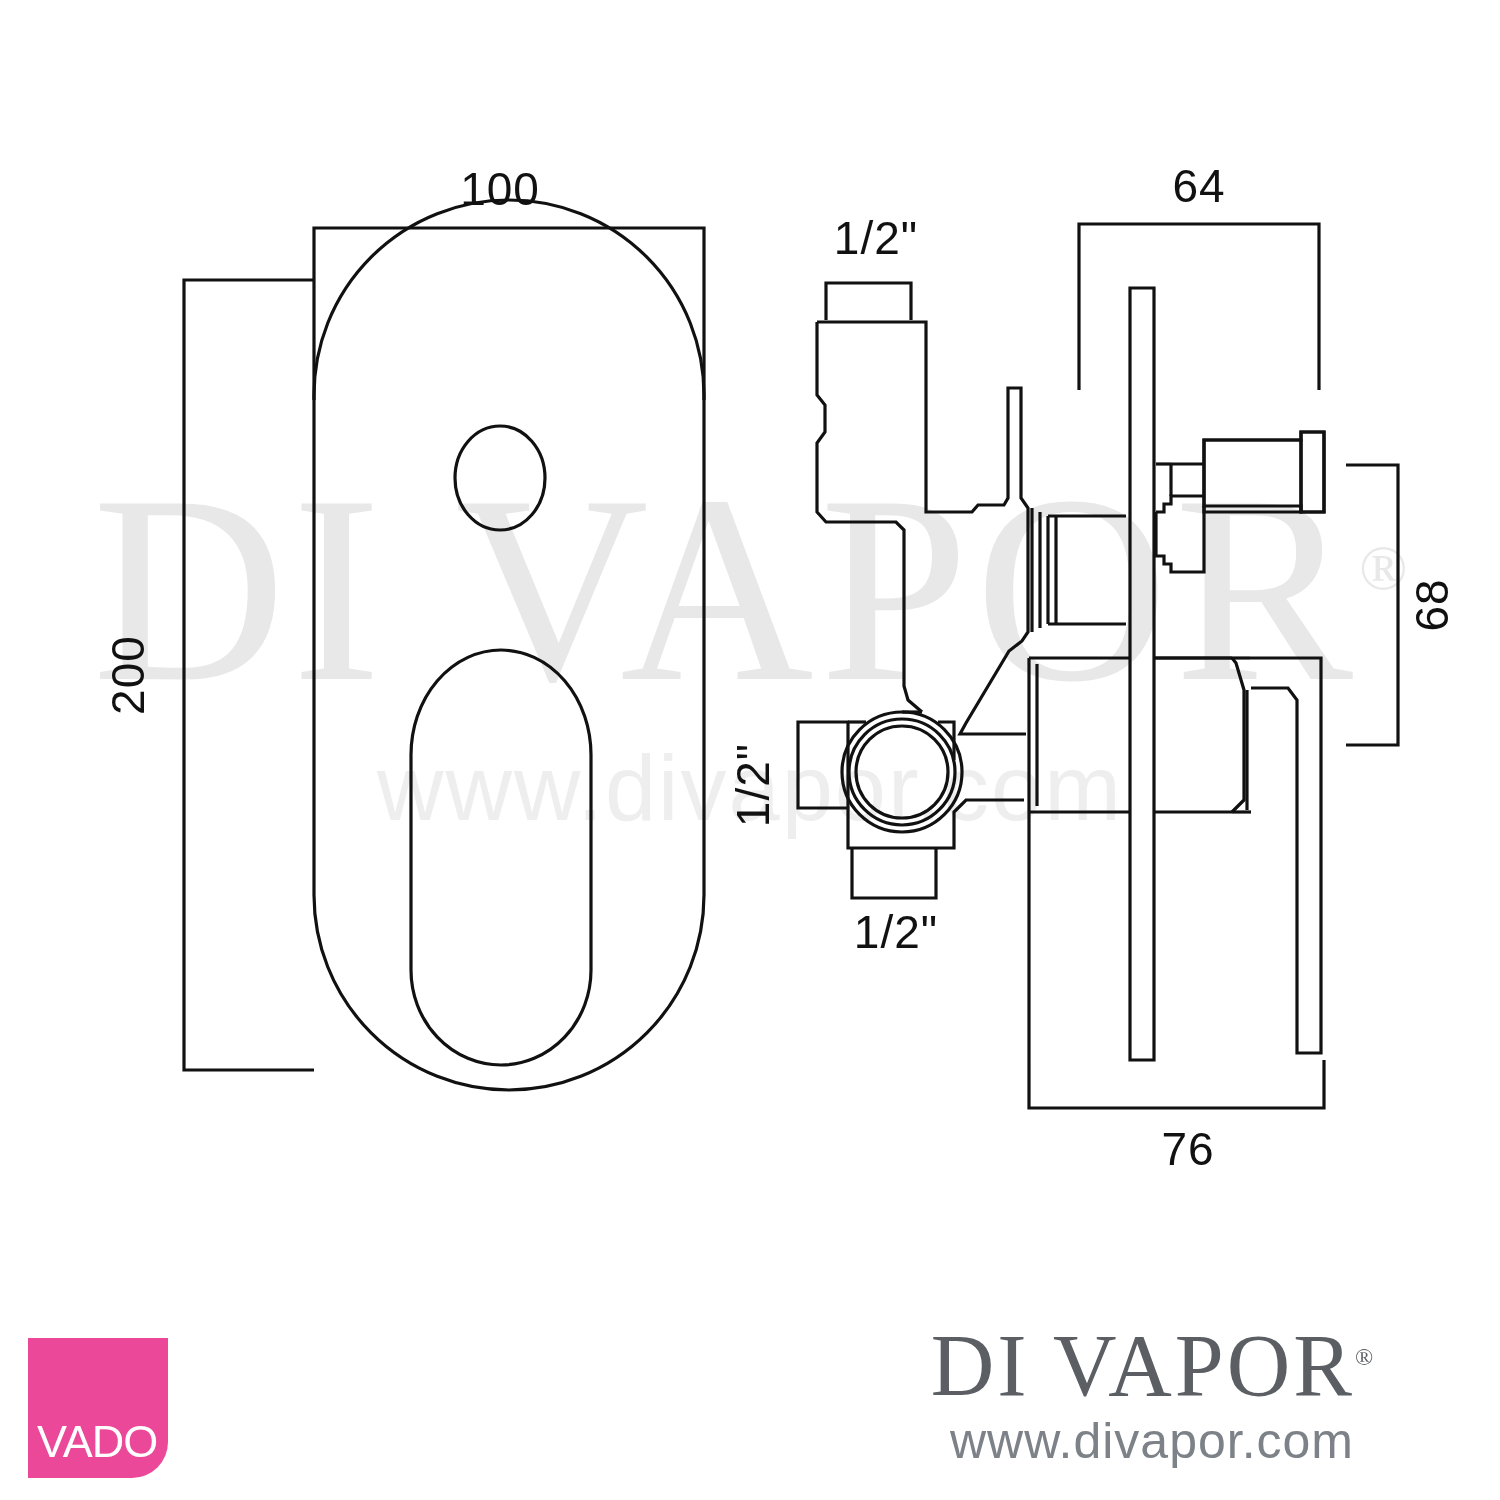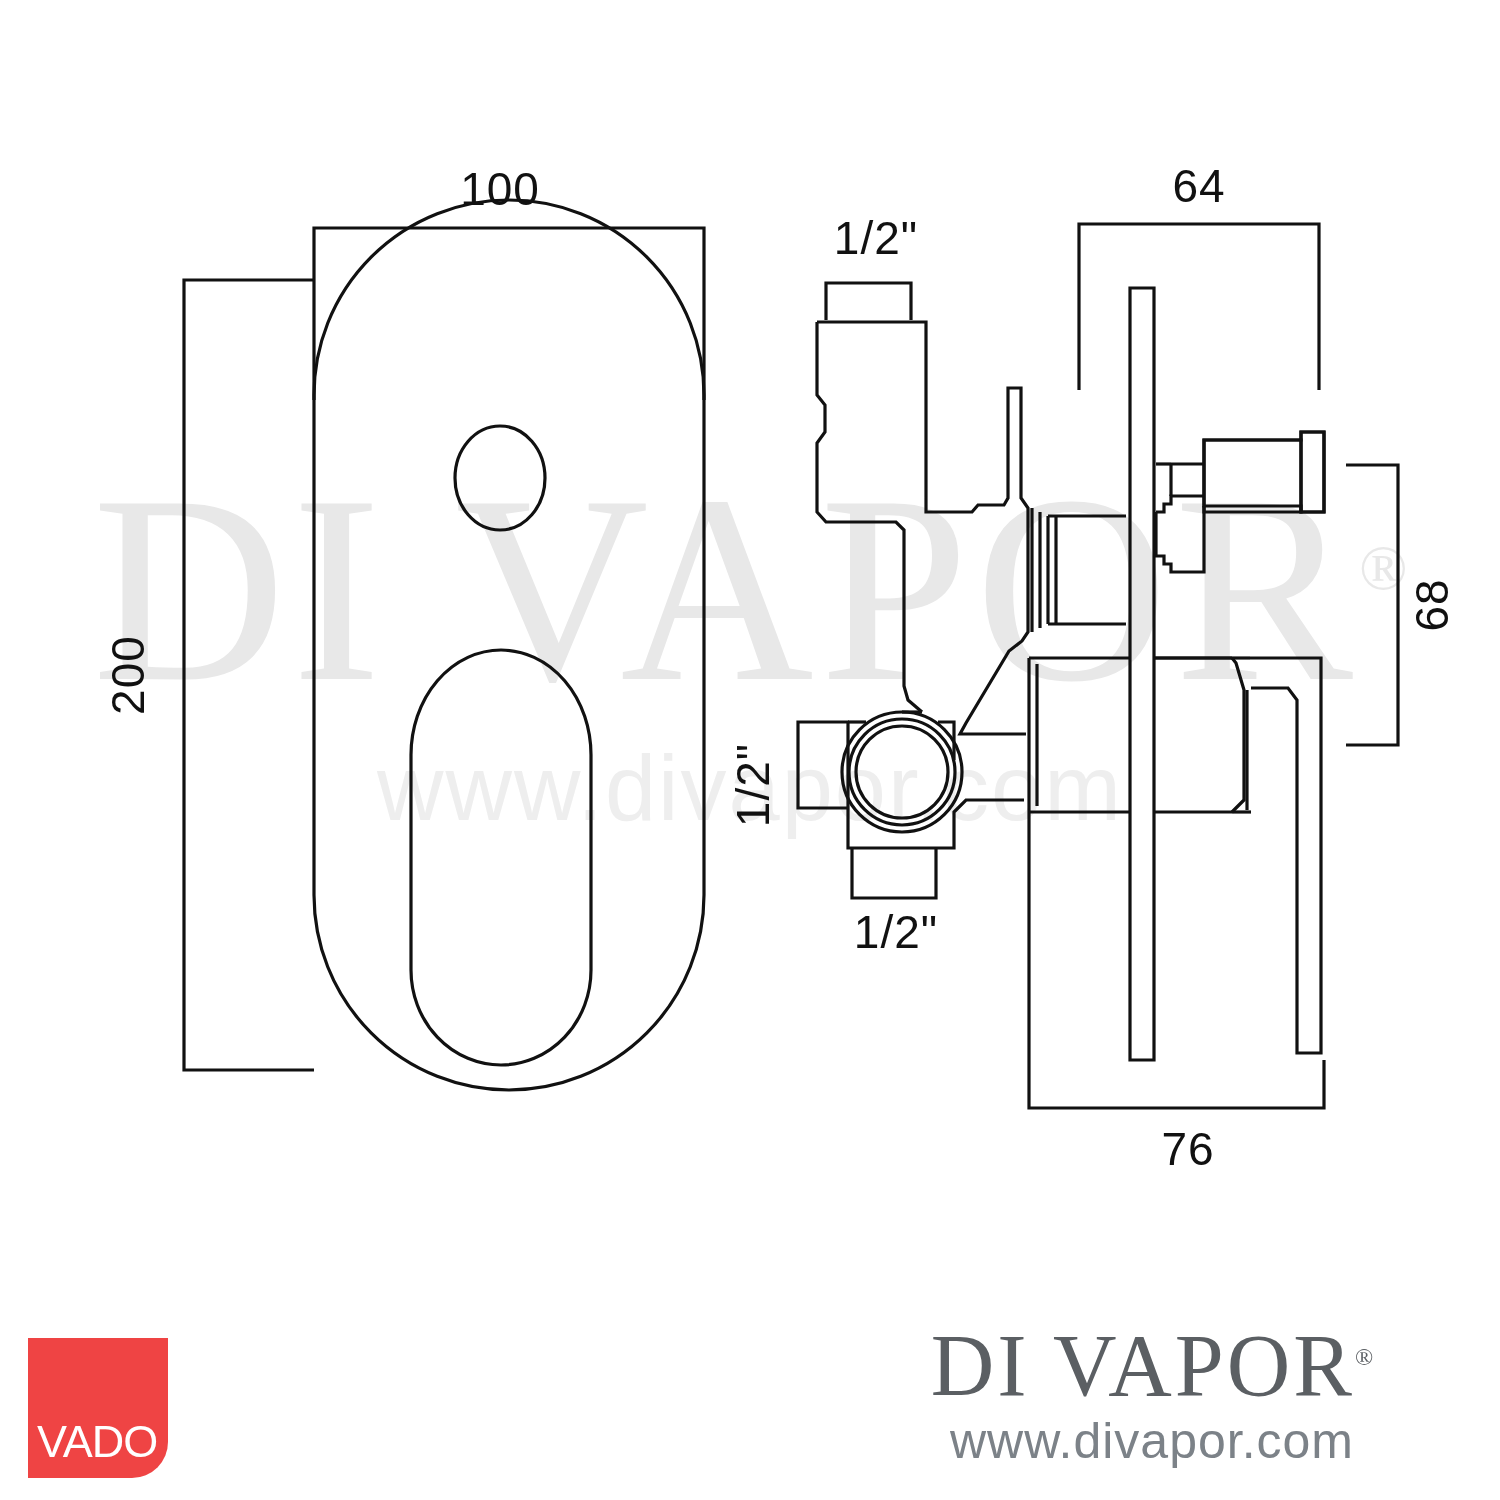--- a/index.html
+++ b/index.html
@@ -81,21 +81,21 @@
     width: 1500px;
     height: 200px;
     z-index: 3;
   }
   .vado-logo {
     position: absolute;
     left: 28px;
     top: 38px;
     width: 140px;
     height: 140px;
-    background: #ef4444;
+    background: #ec4899;
     border-bottom-right-radius: 36px;
     color: #ffffff;
   }
   .vado-logo-text {
     position: absolute;
     left: 9px;
     bottom: 14px;
     font-family: "Liberation Sans", sans-serif;
     font-size: 45px;
     font-weight: 400;

